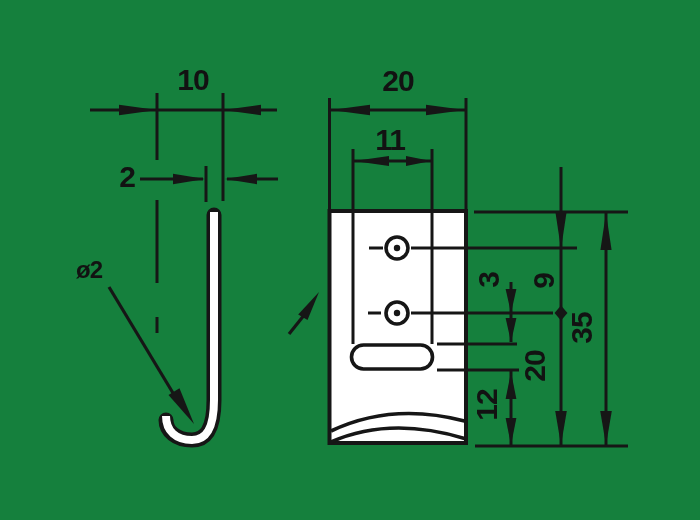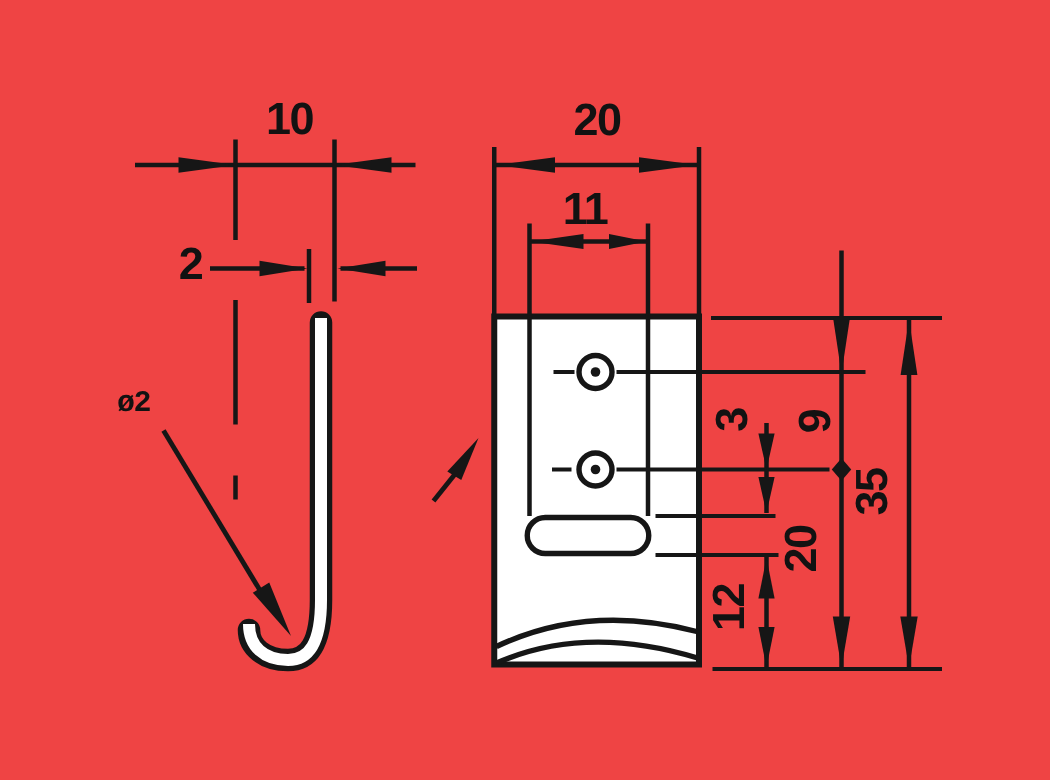--- a/index.html
+++ b/index.html
@@ -1,22 +1,22 @@
 <!DOCTYPE html>
 <html><head>
 <meta charset="utf-8">
 <style>
   html,body{margin:0;padding:0;background:#fff;}
-  .canvas{position:relative;width:700px;height:520px;background:#ef4444;overflow:hidden;
+  .canvas{position:relative;width:700px;height:520px;background:#15803d;overflow:hidden;
           font-family:"Liberation Sans",sans-serif;}
   .canvas svg{position:absolute;left:0;top:0;}
   .dim{position:absolute;transform:translate(-50%,-50%);font-weight:700;font-size:30px;
        color:#121212;letter-spacing:-1px;white-space:nowrap;line-height:1;}
   .dim.vert{transform:translate(-50%,-50%) rotate(-90deg);}
-  .dim.small{font-size:20px;font-family:Liberation Mono, monospace;}
+  .dim.small{font-size:24px;}
 </style>
 </head>
 <body>
 
 <div class="canvas">
 
   <svg width="700" height="520" viewBox="0 0 700 520" fill="none" stroke="#161616" stroke-width="3">
 
     <g>
 

